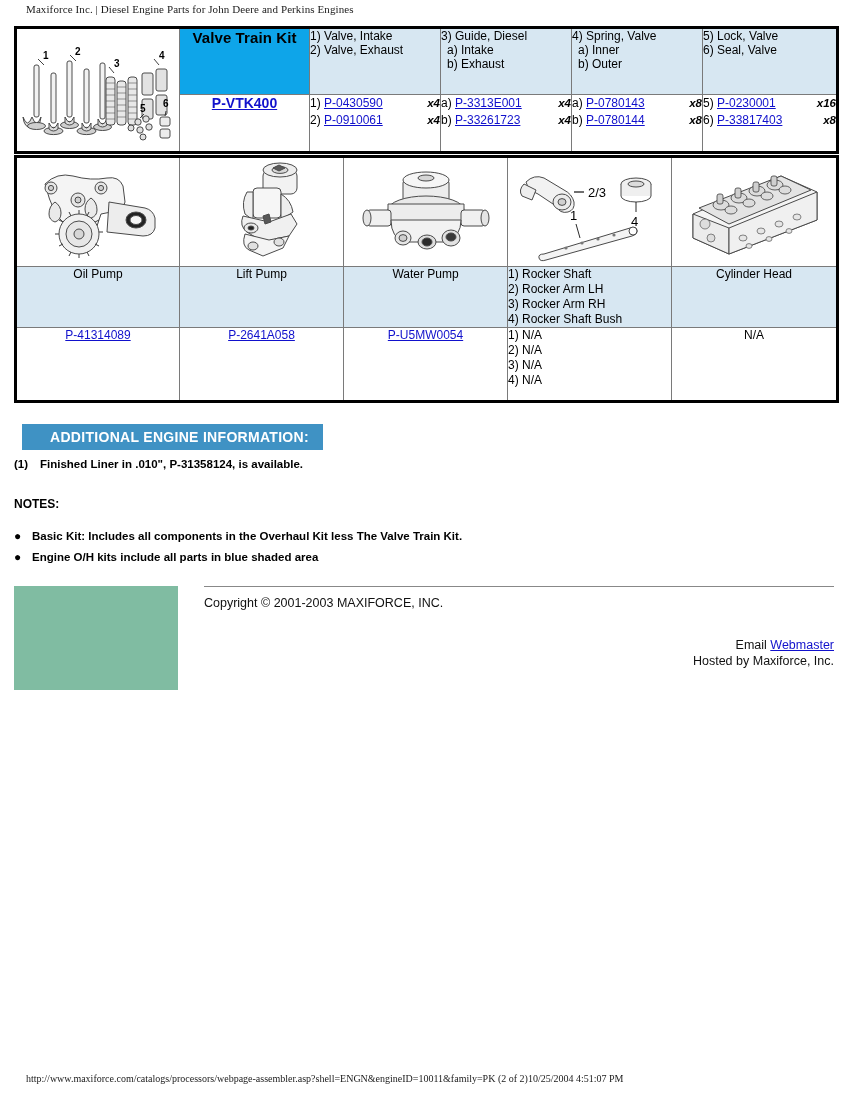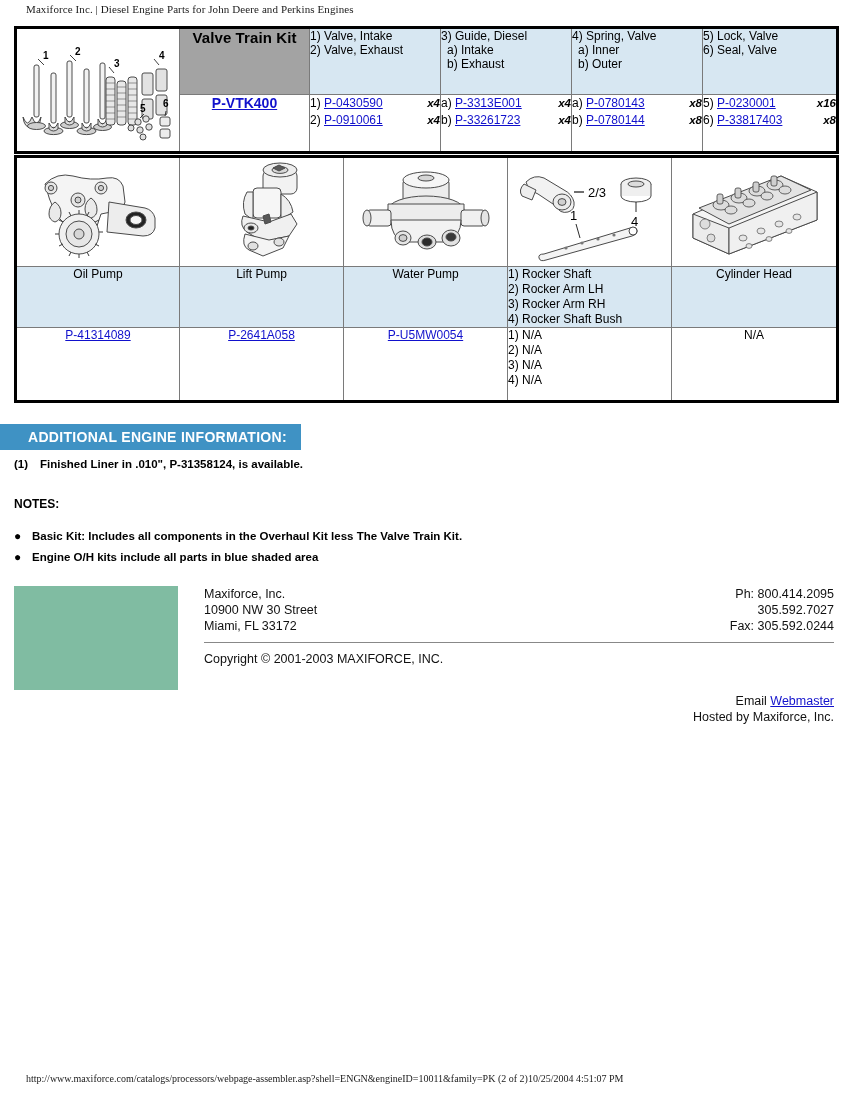--- a/index.html
+++ b/index.html
@@ -31,21 +31,21 @@
     border: 3px solid #000;
     background: #fff;
     table-layout: fixed;
   }
   table.grid td {
     border: 1px solid #7a7a7a;
     padding: 0;
     vertical-align: top;
   }
   .shade { background: #d7e7f2; }
-  .shade-strong { background: #a3a3a3; }
+  .shade-strong { background: #0ea5e9; }
 
   .kit-title {
     text-align: center;
     font-size: 15px;
     font-weight: bold;
     padding-top: 9px;
     letter-spacing: .1px;
   }
   .kit-pn {
     text-align: center;
@@ -76,21 +76,21 @@
 
   .lbl-cell {
     text-align: center; font-size: 12px; padding-top: 7px;
   }
   .list-cell { padding: 6px 0 4px 7px; font-size: 12px; line-height: 15px; }
   .pn-cell { text-align: center; padding-top: 9px; font-size: 12px; }
   .na-cell { padding: 8px 0 4px 7px; font-size: 12px; line-height: 15px; }
 
   
   .addl-banner {
-    position: absolute; left: 0;
+    position: absolute; left: 22px;
     background: #3f92c4; color: #fff;
     font-size: 14px; font-weight: bold;
     letter-spacing: .3px;
     padding: 5px 14px 5px 28px;
   }
   .addl-note {
     position: absolute; left: 14px;
     font-size: 11.5px; font-weight: bold;
     white-space: nowrap;
   }
@@ -569,32 +569,20 @@
   <div class="note-line" style="top:512px;margin-top:38px;">
     <span class="bullet">●</span><span>Engine O/H kits include all parts in blue shaded area</span>
   </div>
   <div class="note-line" style="top:529px;">
     <span class="bullet">●</span><span>Basic Kit: Includes all components in the Overhaul Kit less The Valve Train Kit.</span>
   </div>
 
   <div class="footer">
     <div class="foot-logo"></div>
     <div class="foot-body">
-      <div class="foot-top">
-        <div class="foot-addr">
-          <div>Maxiforce, Inc.</div>
-          <div>10900 NW 30 Street</div>
-          <div>Miami, FL 33172</div>
-        </div>
-        <div class="foot-phone">
-          <div>Ph: 800.414.2095</div>
-          <div>305.592.7027</div>
-          <div>Fax: 305.592.0244</div>
-        </div>
-      </div>
       <hr class="foot-rule">
       <div class="foot-bottom">
         <div class="foot-left">
           <div>Copyright ©  2001-2003 MAXIFORCE, INC.</div>
         </div>
         <div class="foot-right">
           <div><span>Email </span><a class="flink" href="#">Webmaster</a></div>
           <div>Hosted by Maxiforce, Inc.</div>
         </div>
       </div>

